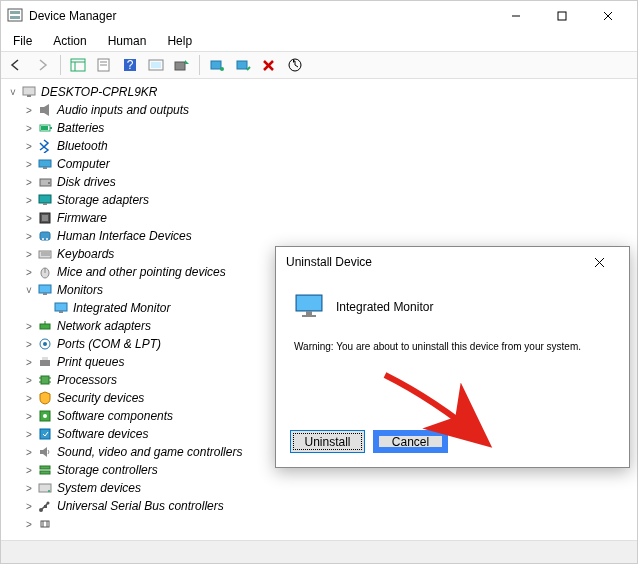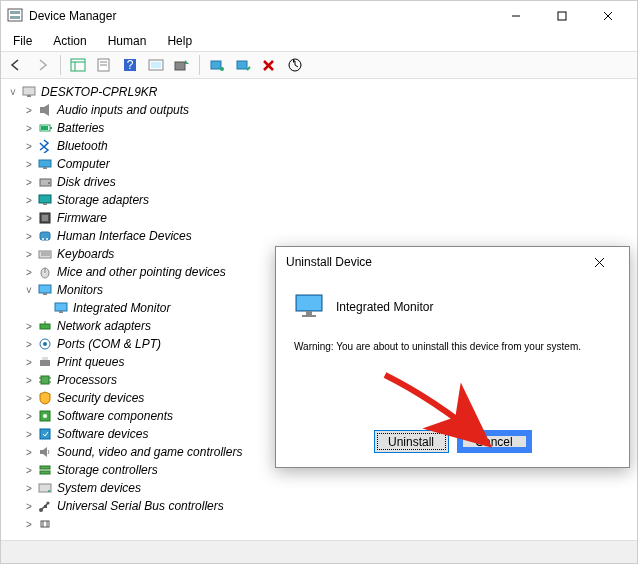--- a/index.html
+++ b/index.html
@@ -25,21 +25,21 @@
 .statusbar { height:22px; background:#f0f0f0;}
 
 .dialog { position:absolute; left:275px; top:246px; width:355px; height:222px; background:#fff; border:1px solid #888; box-shadow:0 4px 16px rgba(0,0,0,0.3); display:flex; flex-direction:column;}
 .dialog .dlg-title { height:30px; display:flex; align-items:center; padding:0 10px; background:#fff;}
 .dialog .dlg-title .title { flex:1;}
 .dialog .dlg-title .close { width:40px; height:30px; display:flex; align-items:center; justify-content:center;}
 .dialog .dlg-body { flex:1; padding:12px 18px; position:relative;}
 .dialog .dev-row { display:flex; align-items:center; height:36px; gap:10px;}
 .dialog .dev-row .dev-icon { width:32px; height:32px;}
 .dialog .warn { margin-top:16px; font-size:10px;}
-.dialog .dlg-buttons { display:flex; justify-content:center; gap:8px; padding:10px 14px 14px;}
+.dialog .dlg-buttons { display:flex; justify-content:flex-start; gap:8px; padding:10px 14px 14px;}
 .dialog .btn { min-width:75px; height:23px; border:6px solid #3b82f6; background:#e1e1e1; font-size:12px; display:flex; align-items:center; justify-content:center; cursor:default;}
 .dialog .btn.primary { border:1px solid #0078d7; outline:1px dotted #000; outline-offset:-4px; background:#e1e1e1;}
 
 .arrow-anno { position:absolute; left:365px; top:360px; width:160px; height:110px; pointer-events:none;}
 svg { display:block; }
 </style>
 </head>
 <body>
 
 <div class="window">

